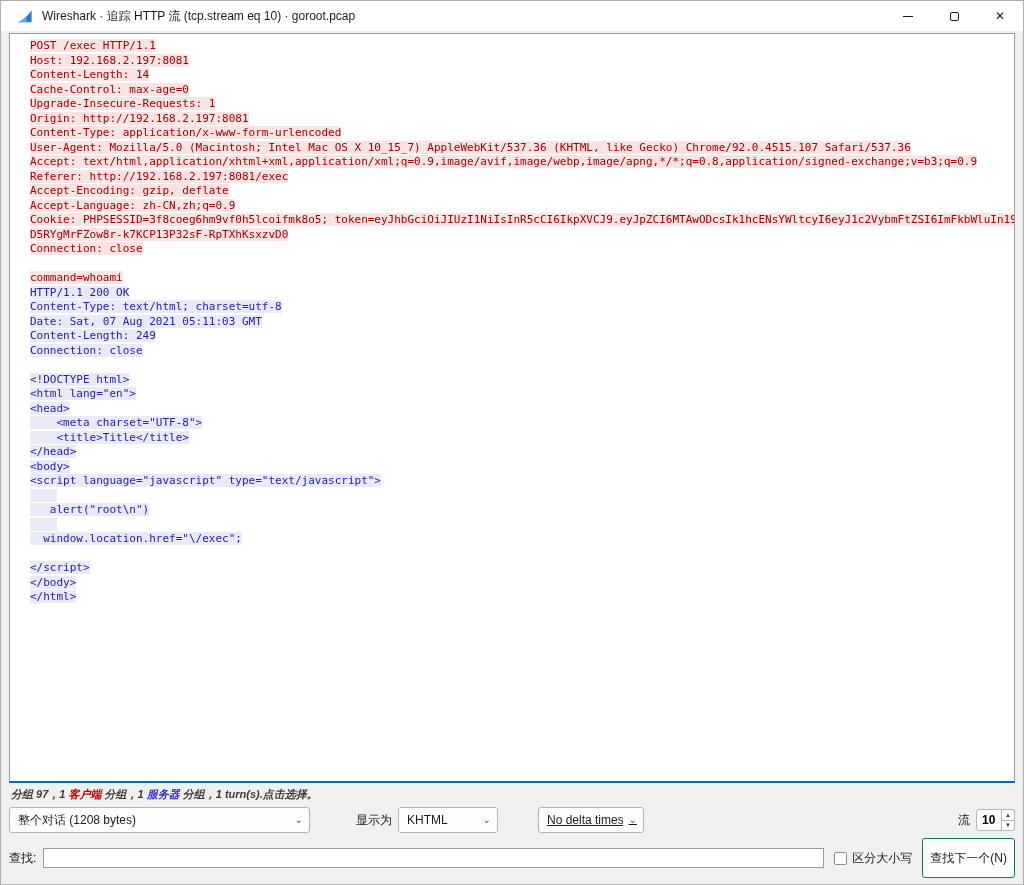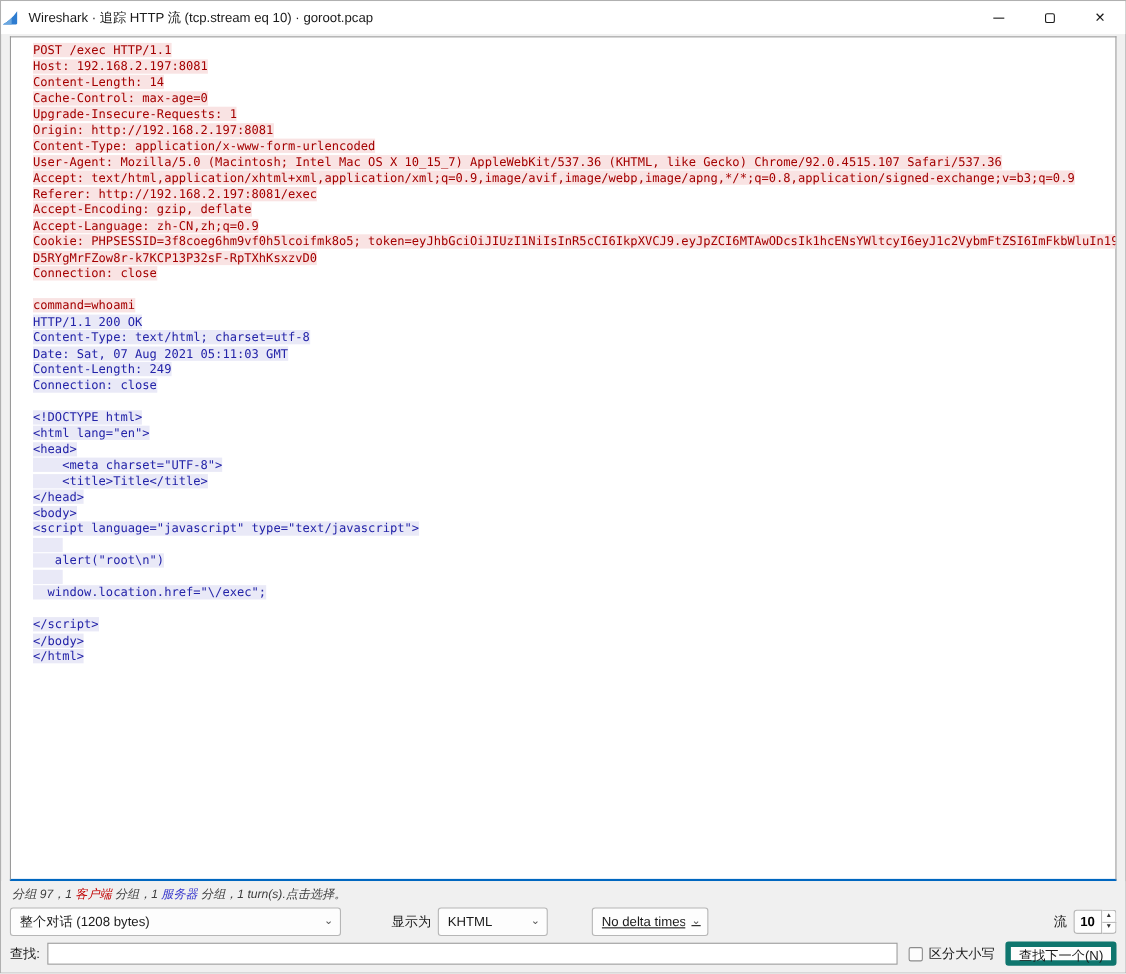--- a/index.html
+++ b/index.html
@@ -13,21 +13,21 @@
     width: 1024px; height: 885px;
     display: flex; flex-direction: column;
     background: #f0f0f0;
     border: 1px solid #b0b0b0;
   }
   
   .titlebar {
     height: 30px; flex: 0 0 30px;
     background: #ffffff;
     display: flex; align-items: center;
-    padding-left: 0;
+    padding-left: 16px;
   }
   .app-icon { width: 17px; height: 17px; display: inline-block; flex: 0 0 auto; }
   .title-text { font-size: 12px; color: #1a1a1a; margin-left: 8px; white-space: nowrap; }
   .win-btns { margin-left: auto; display: flex; height: 100%; }
   .win-btn {
     width: 46px; height: 100%;
     display: flex; align-items: center; justify-content: center;
     color: #1a1a1a; cursor: default;
   }
   .min-glyph { display: inline-block; width: 10px; height: 1px; background: #1a1a1a; }
@@ -50,20 +50,21 @@
   }
   .line { height: 14.5px; }
   .line span.client { color: #a40000; background: #f9e3e3; }
   .line span.server { color: #2323a8; background: #e9e9f7; }
   
   .bottom { flex: 0 0 auto; background: #f0f0f0; }
   .hint {
     padding: 4px 26px 2px 10px;
     font-size: 11px; font-style: italic; color: #3c3c3c;
     white-space: nowrap;
+    font-weight: bold;
   }
   .hint .hint-client { color: #c00000; }
   .hint .hint-server { color: #3535cd; }
   .controls-row {
     display: flex; align-items: center;
     padding: 3px 8px 4px 8px;
   }
   .select {
     height: 26px; background: #fdfdfd;
     border: 1px solid #b6b6b6; border-radius: 3px;
@@ -110,23 +111,23 @@
     outline: none;
   }
   .checkbox {
     width: 13px; height: 13px;
     border: 1px solid #8c8c8c; border-radius: 2px;
     background: #fdfdfd;
     margin: 0 5px 0 10px; flex: 0 0 auto;
   }
   .case-lbl { margin-right: 10px; }
   .find-next-btn {
-    height: 22px; padding: 0 7px;
+    height: 40px; padding: 0 7px;
     background: #fdfdfd;
-    border: 5px solid #0f766e; border-radius: 3px;
+    border: 1px solid #0f766e; border-radius: 3px;
     font-size: 12px; color: #1a1a1a;
     font-family: "Liberation Sans", "DejaVu Sans", sans-serif;
     white-space: nowrap;
   }
 </style>
 </head>
 <body>
 
 <div class="window">
 

